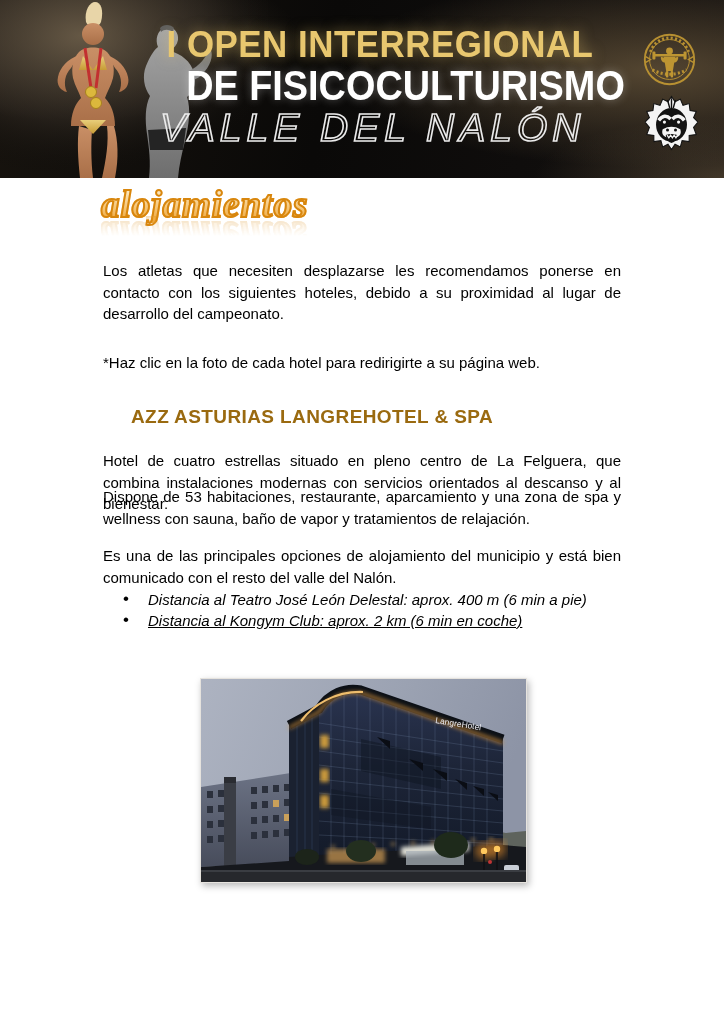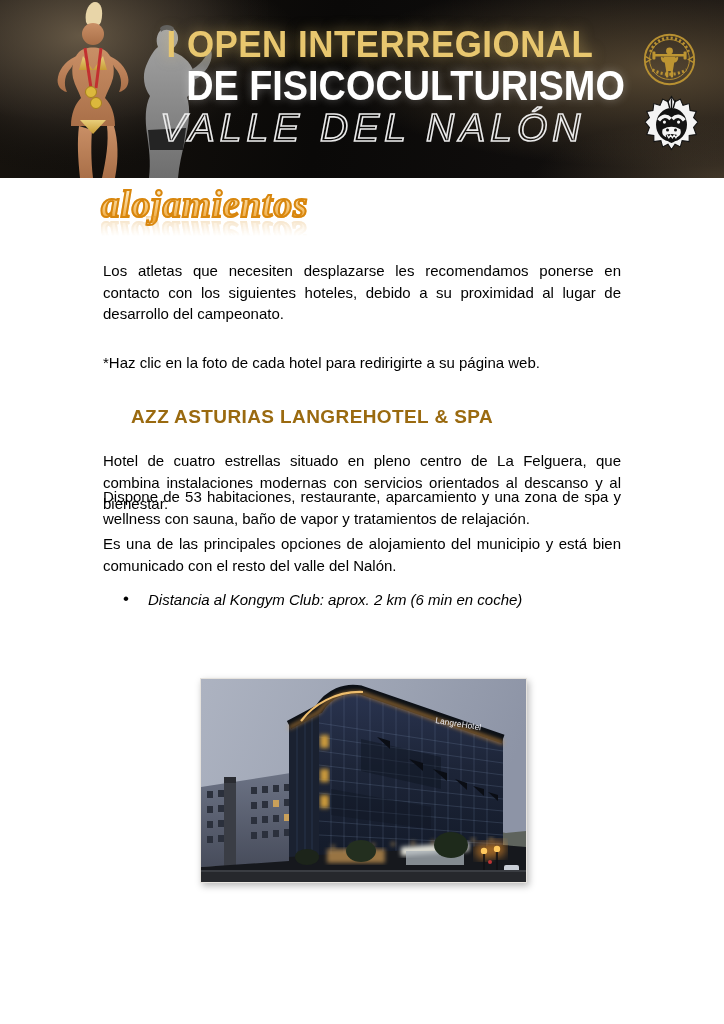--- a/index.html
+++ b/index.html
@@ -62,28 +62,28 @@
   .textblock{position:absolute; left:103px; width:518px; font-size:15px; line-height:21.5px;}
   .just{text-align:justify; text-justify:inter-word;}
   .intro{top:245px;}
   .note{top:337px; }
   .hotel-heading{
     position:absolute; left:103px; top:390px; width:518px;
     font-size:19px; font-weight:bold; letter-spacing:.4px; color:#9a6a10;margin-left:28px;
   }
   .p-a{top:435px;}
   .p-b{top:471px;}
-  .p-c{top:518px;}
+  .p-c{top:530px;}
   .bullets{
     position:absolute; left:121px; top:589px; width:500px;
     list-style:none; margin:0; padding:0;
     font-size:15px; font-style:italic; line-height:21px;
   }
   .bullets li{position:relative; padding-left:27px;}
-  .bullets li + li{margin-top:20px;}
+  .bullets li + li{text-decoration:underline;}
   .bullets li::before{
     content:"•"; position:absolute; left:2px; top:-1px;
     font-size:17px; font-style:normal;
   }
 
   
   .photo-frame{
     position:absolute; left:200px; top:678px; width:325px; height:203px;
     box-shadow:2px 3px 7px rgba(0,0,0,.28); border:1px solid #e6e3de; box-sizing:content-box;
     cursor:pointer; display:block;
@@ -201,20 +201,21 @@
 
   <p class="textblock note">*Haz clic en la foto de cada hotel para redirigirte a su página web.</p>
 
   <h2 class="hotel-heading">AZZ ASTURIAS LANGREHOTEL &amp; SPA</h2>
 
   <p class="textblock just p-a">Hotel de cuatro estrellas situado en pleno centro de La Felguera, que combina instalaciones modernas con servicios orientados al descanso y al bienestar.</p>
   <p class="textblock just p-b">Dispone de 53 habitaciones, restaurante, aparcamiento y una zona de spa y wellness con sauna, baño de vapor y tratamientos de relajación.</p>
   <p class="textblock just p-c">Es una de las principales opciones de alojamiento del municipio y está bien comunicado con el resto del valle del Nalón.</p>
 
   <ul class="bullets">
+    <li>Distancia al Teatro José León Delestal: aprox. 400 m (6 min a pie)</li>
     <li>Distancia al Kongym Club: aprox. 2 km (6 min en coche)</li>
   </ul>
 
   <a class="photo-frame">
     <svg width="325" height="203" viewBox="0 0 325 203">
       <defs>
         <linearGradient id="sky" x1="0" y1="0" x2="1" y2=".25">
           <stop offset="0%" stop-color="#adb3c1"></stop>
             <stop offset="60%" stop-color="#9ba2b2"></stop>
             <stop offset="100%" stop-color="#8d94a6"></stop>

